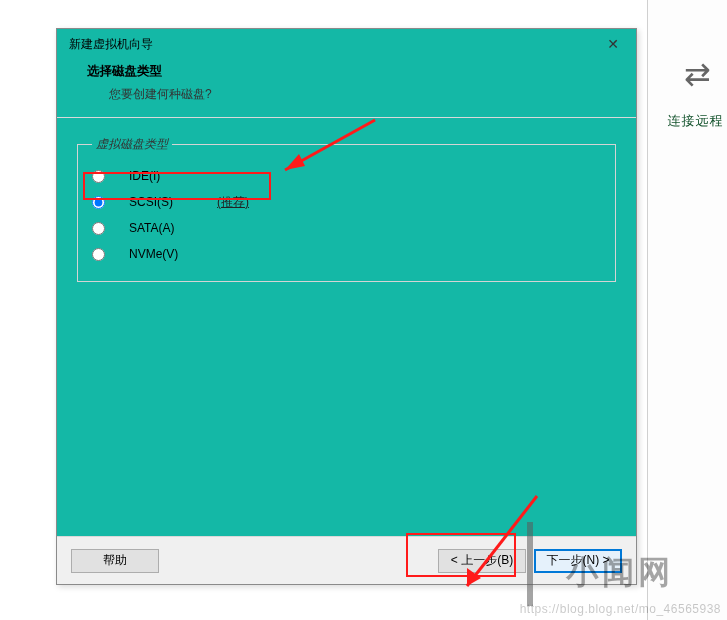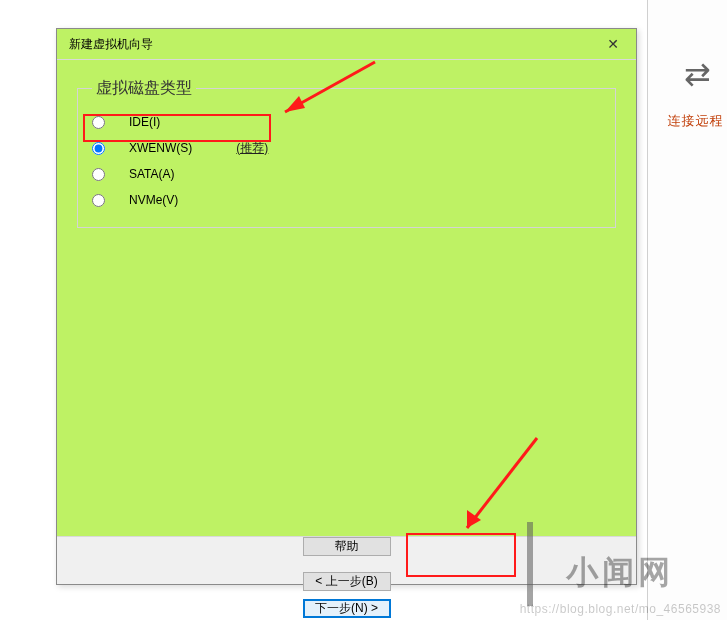--- a/index.html
+++ b/index.html
@@ -20,30 +20,30 @@
       background:#fdfdfd;
       display:flex; flex-direction:column;
       align-items:center;
       padding-top:58px;
     }
     .backdrop .big-icon{
       font-size:32px; color:#666; line-height:1;
       transform:translateX(10px);
     }
     .backdrop .lbl{
-      margin-top:22px; font-size:13px; color:#c2410c;
+      margin-top:22px; font-size:13px; color:#14532d;
       letter-spacing:1px;
       transform:translateX(8px);
     }
     
     .dialog{
       position:absolute;
       left:56px; top:28px;
       width:581px; height:557px;
-      background:#bef264;
+      background:#14b8a6;
       border:1px solid #8a8a8a;
       box-shadow:2px 2px 6px rgba(0,0,0,0.15);
       display:flex; flex-direction:column;
     }
     .titlebar{
       height:30px;
       display:flex; align-items:center;
       padding:0 6px 0 12px;
       font-size:12px;
     }
@@ -63,21 +63,21 @@
     .body{
       flex:1;
       padding:18px 20px 0 20px;
       position:relative;
     }
     fieldset.grp{
       border:1px solid #d4d4d4;
       padding:10px 14px 14px 14px;
     }
     fieldset.grp legend{
-      padding:0 4px; font-size:16px; color:#333;
+      padding:0 4px; font-size:12px; color:#333;font-style:italic;
     }
     .radio-row{
       display:flex; align-items:center;
       height:26px;
       gap:20px;
       font-size:12px;
     }
     .radio-row input[type=radio]{ margin:0 4px 0 0; }
     .recommend{ margin-left:24px; color:#222;text-decoration:underline; }
     .highlight-box{
@@ -93,21 +93,20 @@
     .arrow line{ stroke:#ff1a1a; stroke-width:3; }
     .arrow polygon{ fill:#ff1a1a; }
     
     .footer{
       height:48px;
       background:#f0f0f0;
       border-top:1px solid #d9d9d9;
       display:flex; align-items:center;
       padding:0 14px;
       gap:8px;
-      flex-direction:column;
     }
     .footer .spacer{ flex:1; }
     .btn{
       min-width:88px; height:24px;
       background:#e1e1e1;
       border:1px solid #adadad;
       font-size:12px;
       font-family:inherit;
       display:flex; align-items:center; justify-content:center;
       padding:0 10px;
@@ -151,36 +150,40 @@
   <div class="lbl">连接远程</div>
 </div>
 
 <div class="dialog">
 
   <div class="titlebar">
     <span class="title">新建虚拟机向导</span>
     <span class="close">✕</span>
   </div>
 
+  <div class="header">
+    <div class="h1">选择磁盘类型</div>
+    <div class="h2">您要创建何种磁盘?</div>
+  </div>
 
   <div class="divider"></div>
 
   <div class="body">
 
     <fieldset class="grp">
       <legend>虚拟磁盘类型</legend>
 
       <label class="radio-row">
         <input type="radio" name="disktype" style="">
         <span>IDE(I)</span>
       </label>
 
       <label class="radio-row">
         <input type="radio" name="disktype" checked="" style="">
-        <span>XWENW(S)</span>
+        <span>SCSI(S)</span>
         <span class="recommend">(推荐)</span>
       </label>
 
       <label class="radio-row">
         <input type="radio" name="disktype" style="">
         <span>SATA(A)</span>
       </label>
 
       <label class="radio-row">
         <input type="radio" name="disktype" style="">

